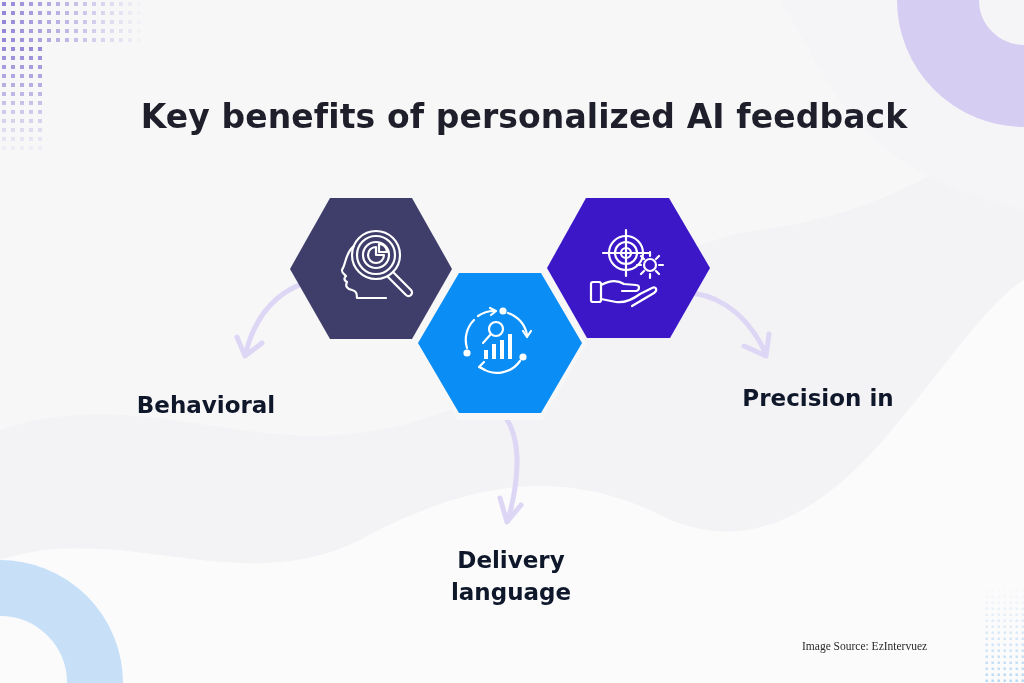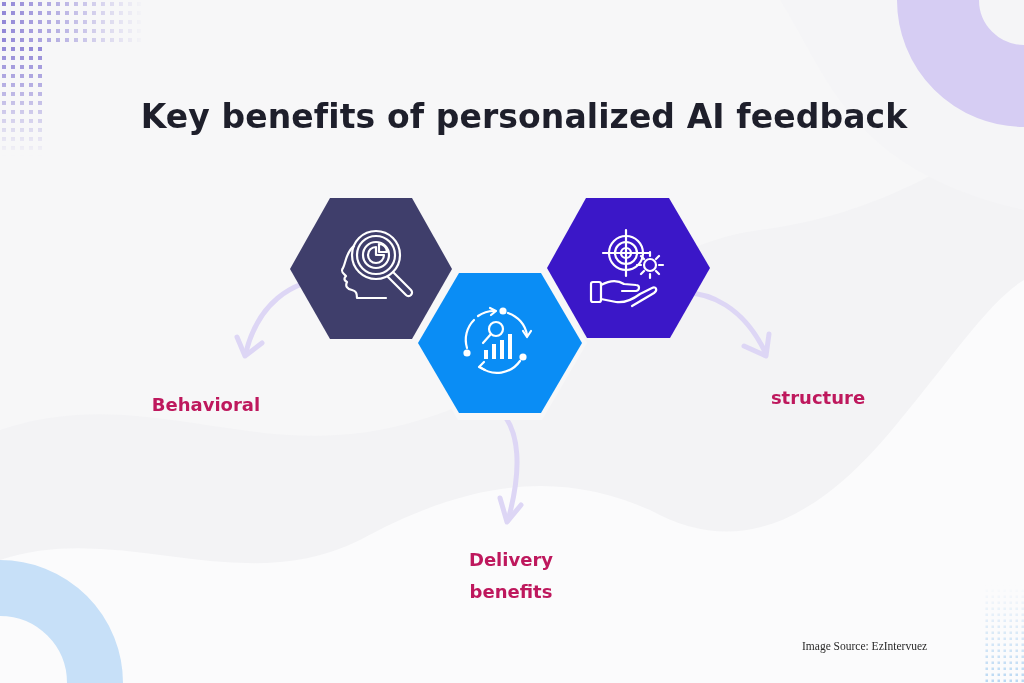--- a/index.html
+++ b/index.html
@@ -8,22 +8,22 @@
     background: #f7f7f8;
     font-family: "Liberation Sans", "DejaVu Sans", sans-serif;
   }
   .canvas { position: absolute; left: 0; top: 0; width: 1024px; height: 683px; }
   .title {
     position: absolute; left: 12px; top: 97px; width: 1024px; text-align: center;
     font-size: 33px; font-weight: 700; color: #1e1f2b; letter-spacing: 0.1px;
     font-family: "DejaVu Sans", sans-serif;
   }
   .label {
-    position: absolute; text-align: center; font-weight: 700; color: #be185d;
-    font-size: 18px; line-height: 32px; font-family: "DejaVu Sans", sans-serif;
+    position: absolute; text-align: center; font-weight: 700; color: #0f172a;
+    font-size: 23px; line-height: 32px; font-family: "DejaVu Sans", sans-serif;
   }
   .source {
     position: absolute; left: 802px; top: 640px; font-size: 11.5px; color: #2a2a2a;
     font-family: Liberation Serif, serif;
   }
 </style>
 </head>
 <body>
 
 <svg class="canvas" width="1024" height="683" viewBox="0 0 1024 683">
@@ -135,20 +135,20 @@
     <path d="M601,285 C610,280 618,280 624,284 L636,285 C640,285 640,290 636,291 L622,291 M601,299 L616,302 C624,303 632,300 640,294 L652,288 C656,286 658,290 654,293 L632,306"></path>
   </g>
 </svg>
 
 <div class="label" style="left:126px; top:389px; width:160px;">
   <div>Behavioral</div>
 </div>
 
 <div class="label" style="left:431px; top:544px; width:160px;">
   <div>Delivery</div>
-  <div>benefits</div>
+  <div>language</div>
 </div>
 
 <div class="label" style="left:718px; top:382px; width:200px;">
-  <div>structure</div>
+  <div>Precision in</div>
 </div>
 
 <div class="source">Image Source: EzIntervuez</div>
 
 </body></html>

